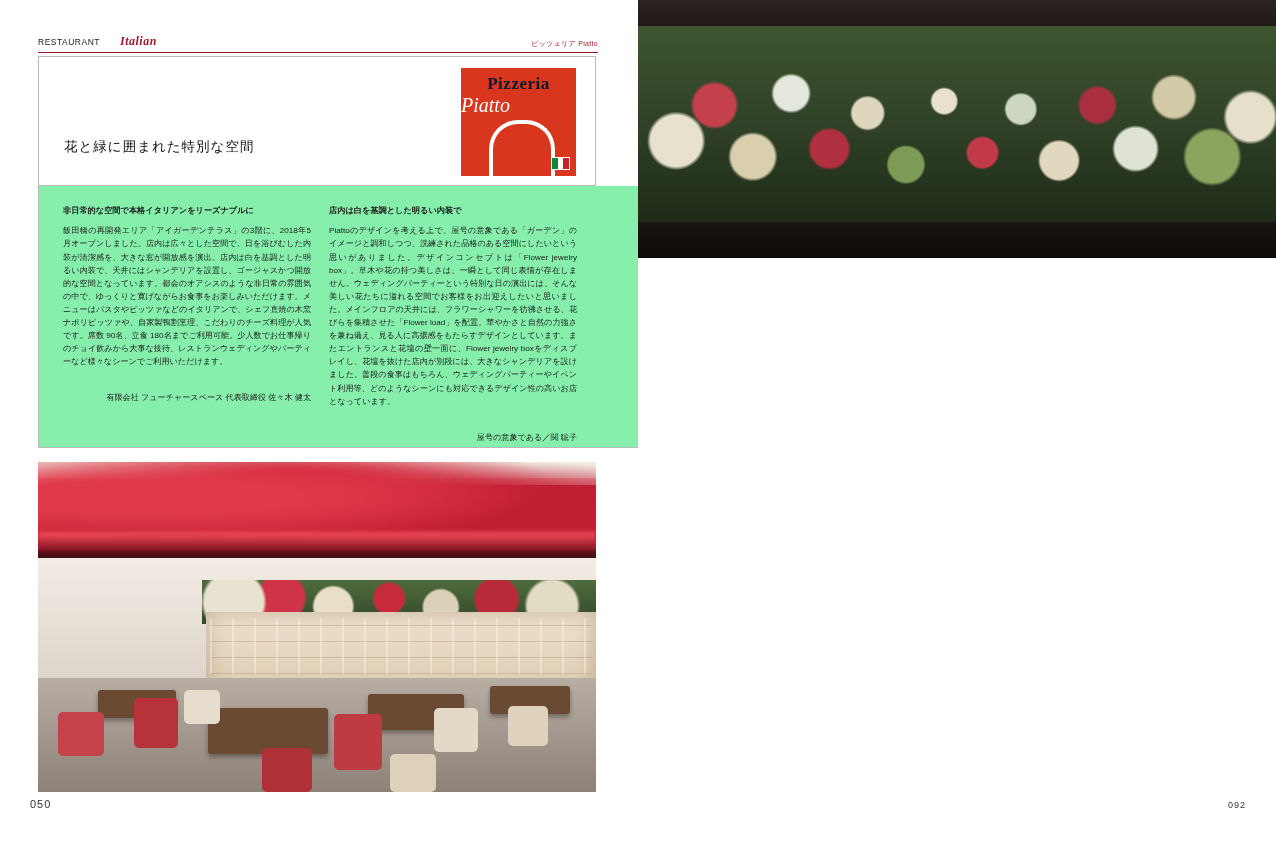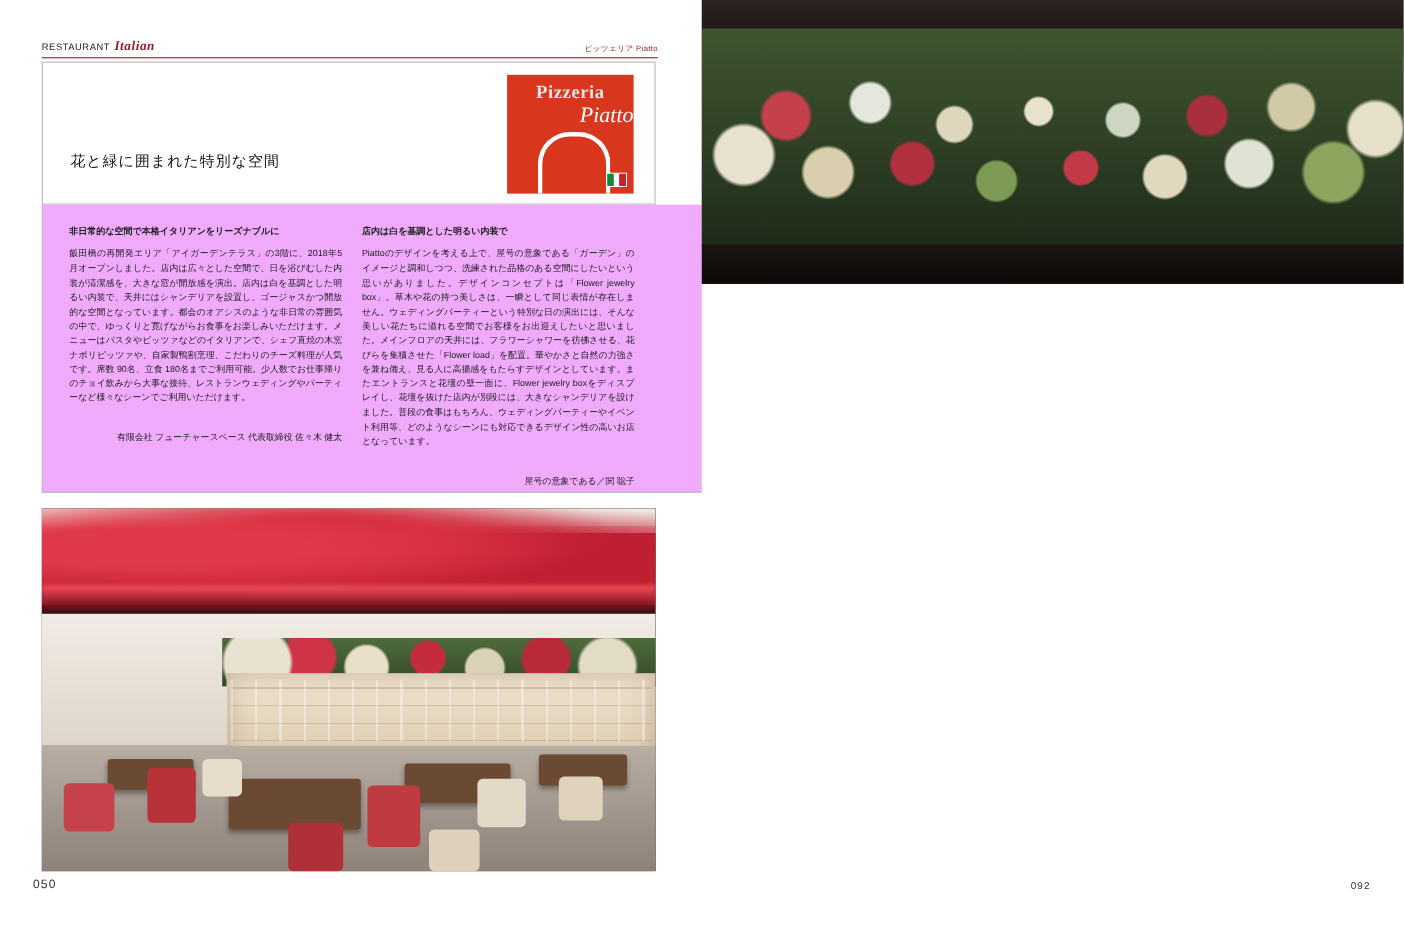--- a/index.html
+++ b/index.html
@@ -17,60 +17,60 @@
 
   
   .hdr{
     position:absolute;left:38px;top:34px;width:560px;
     display:flex;justify-content:space-between;align-items:flex-end;
     border-bottom:1.5px solid #9c1b2c;padding-bottom:3px;
   }
   .hdr-left{font-size:8.5px;letter-spacing:.5px;color:#222;}
   .hdr-left .ital{
     font-family:"Liberation Serif","DejaVu Serif",serif;
-    font-style:italic;font-size:12px;color:#9c1b2c;margin-left:4px;font-weight:bold;
+    font-style:italic;font-size:12px;color:#9c1b2c;margin-left:20px;font-weight:bold;
   }
   .hdr-right{font-size:7px;color:#9c1b2c;letter-spacing:.3px;}
 
   .titlebox{
     position:absolute;left:38px;top:56px;width:558px;height:130px;
     border:1px solid #b9b9b9;box-sizing:border-box;background:#fff;
   }
   .maintitle{
     position:absolute;left:25px;top:56px;font-size:13.5px;color:#111;letter-spacing:1px;margin-top:25px;
   }
   .logo{
     position:absolute;right:19px;top:11px;width:115px;height:108px;background:#d8361d;
     overflow:hidden;
   }
   .logo .l1{
-    position:absolute;top:6px;left:0;right:0;text-align:center;color:#e5e5e5;
+    position:absolute;top:6px;left:0;right:0;text-align:center;color:#0f172a;
     font-family:"Liberation Serif","DejaVu Serif",serif;font-weight:bold;font-size:17px;letter-spacing:.5px;
   }
   .logo .l2{
-    position:absolute;top:26px;left:0;right:0;text-align:right;color:#fff;
+    position:absolute;top:26px;left:0;right:0;text-align:left;color:#fff;
     font-family:"Liberation Serif","DejaVu Serif",serif;font-style:italic;font-size:20px;
   }
   .logo .arch{
     position:absolute;left:28px;top:52px;width:58px;height:58px;
     border:4px solid #fff;border-bottom:none;border-radius:29px 29px 0 0;
     background:#fff0;
   }
   .logo .flag{
     position:absolute;right:6px;bottom:6px;width:17px;height:11px;display:flex;
     border:.5px solid #fff;
   }
   .logo .flag i{flex:1;}
   .logo .flag .g{background:#0b8a3e;}
   .logo .flag .w{background:#fff;}
   .logo .flag .r{background:#c9202c;}
 
   .bodybox{
     position:absolute;left:38px;top:186px;width:608px;height:262px;
-    border:1px solid #b9b9b9;border-top:none;box-sizing:border-box;background:#f0abfc;
+    border:1px solid #b9b9b9;border-top:none;box-sizing:border-box;background:#86efac;
   }
   .col{position:absolute;top:18px;width:248px;font-size:8.1px;line-height:1.62;color:#1a1a1a;text-align:justify;}
   .col.c1{left:24px;}
   .col.c2{left:290px;}
   .lead{font-weight:bold;display:block;margin-bottom:7px;font-size:8.2px;}
   .sig{display:block;text-align:right;margin-top:23px;}
 
   .photo-main{
     position:absolute;left:38px;top:462px;width:558px;height:330px;
     background:#2a1c18;overflow:hidden;

